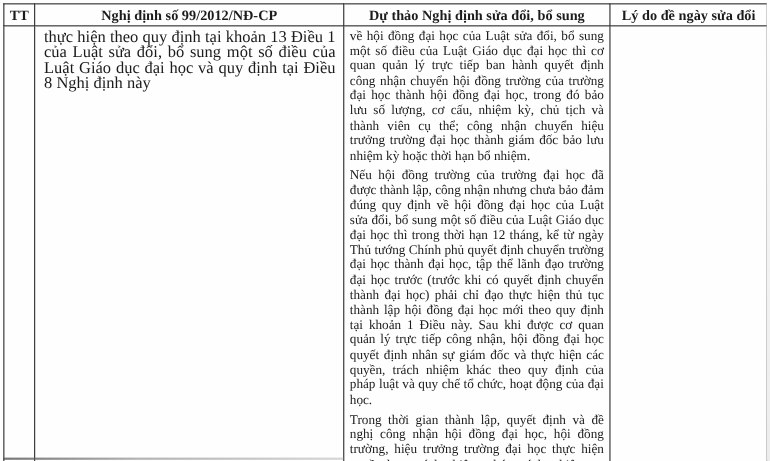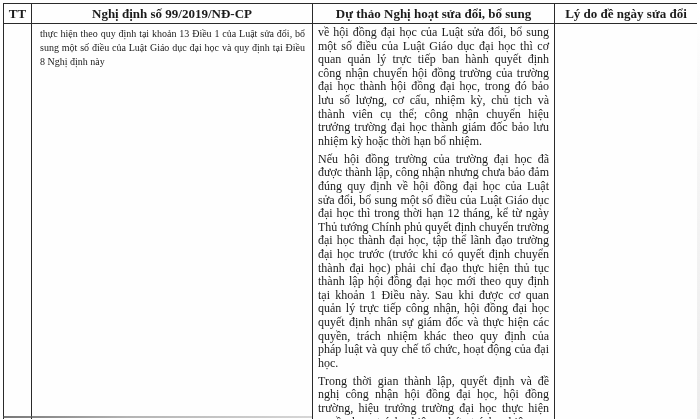--- a/index.html
+++ b/index.html
@@ -48,21 +48,21 @@
     vertical-align: top;
     height: 440px; 
     padding: 0;
   }
   td.cell-reason { border-right: 1px solid #555; }
   .cell-decree-inner {
     padding: 3px 7px 0 8px;
   }
   .cell-decree-inner p {
     margin: 0;
-    font-size: 10px;
+    font-size: 15px;
     line-height: 14px;
     text-align: justify;
   }
   .cell-draft-inner {
     padding: 2px 5px 0 5px;
   }
   .cell-draft-inner p {
     margin: 0 0 4.5px 0;
     font-size: 12px;
     line-height: 13.6px;
@@ -92,22 +92,22 @@
   <table class="doc-table">
     <colgroup>
       <col class="c-tt">
       <col class="c-decree">
       <col class="c-draft">
       <col class="c-reason">
     </colgroup>
     <thead>
       <tr>
         <th>TT</th>
-        <th>Nghị định số 99/2019/NĐ-CP</th>
-        <th>Dự thảo Nghị hoạt sửa đổi, bổ sung</th>
+        <th>Nghị định số 99/2012/NĐ-CP</th>
+        <th>Dự thảo Nghị định sửa đổi, bổ sung</th>
         <th>Lý do đề ngày sửa đổi</th>
       </tr>
     </thead>
     <tbody>
       <tr>
         <td class="cell-tt"></td>
         <td class="cell-decree">
           <div class="cell-decree-inner">
             <p>thực hiện theo quy định tại khoản 13 Điều 1 của Luật sửa đổi, bổ sung một số điều của Luật Giáo dục đại học và quy định tại Điều 8 Nghị định này</p>
           </div>

